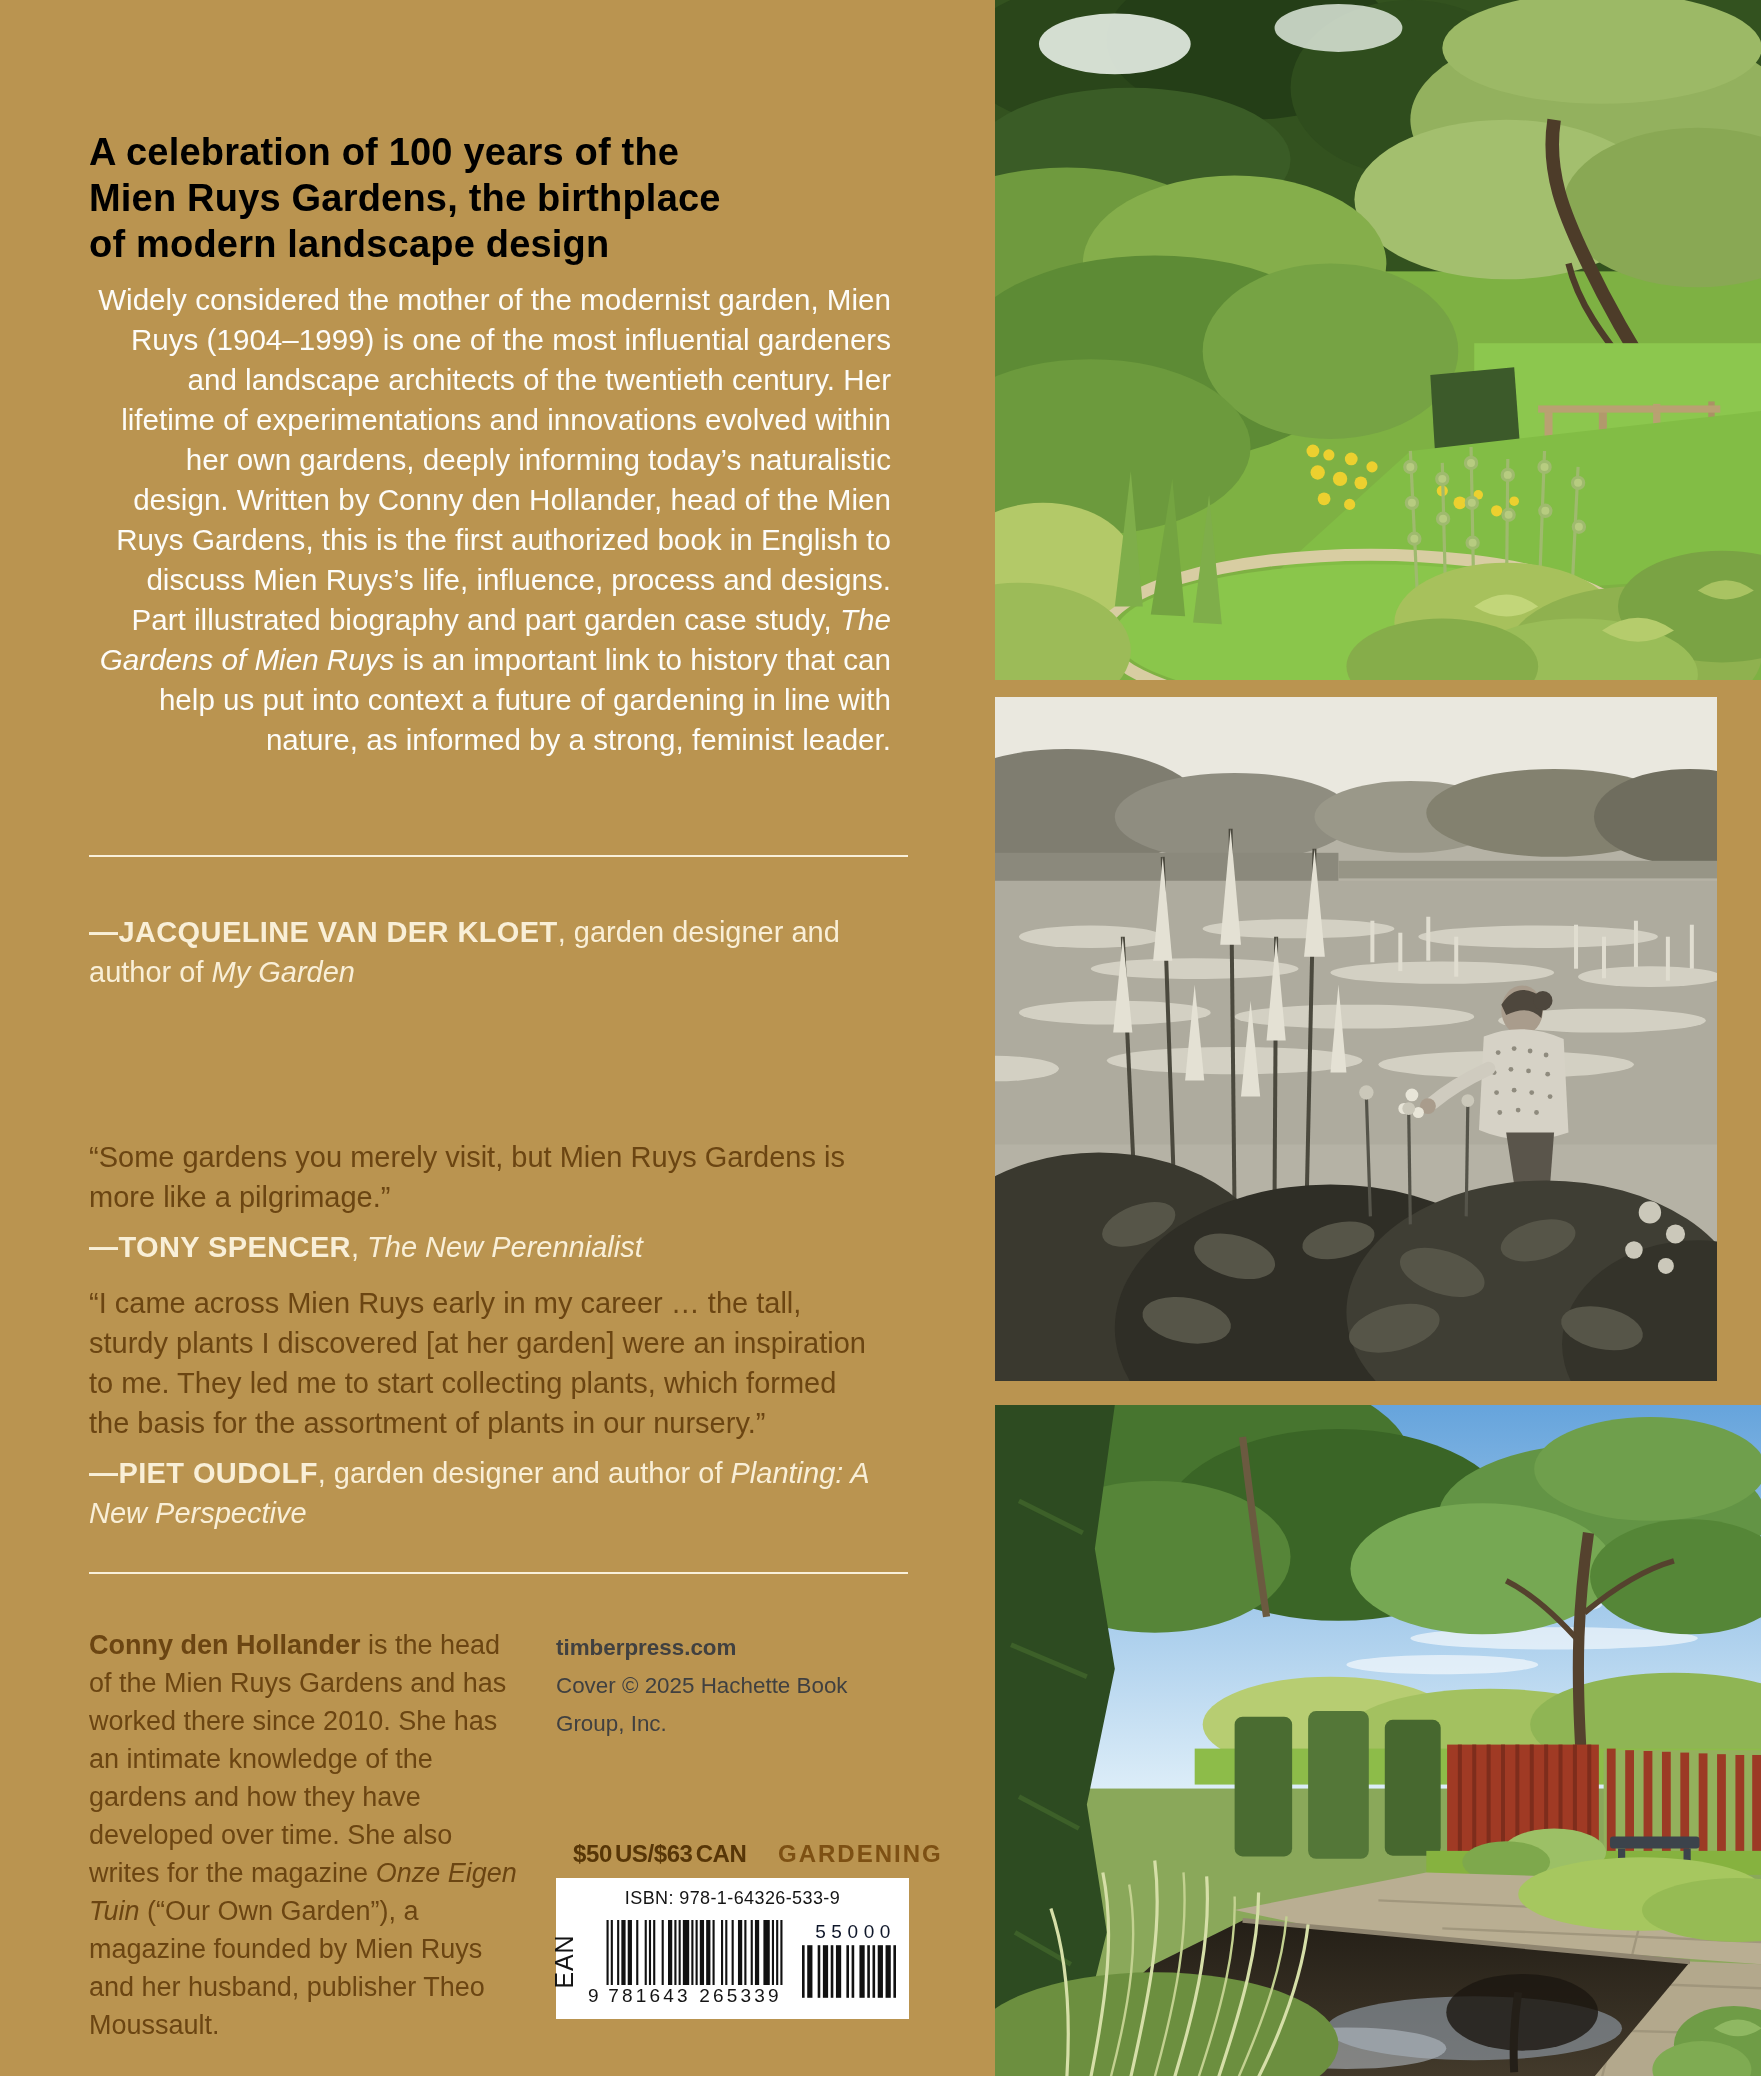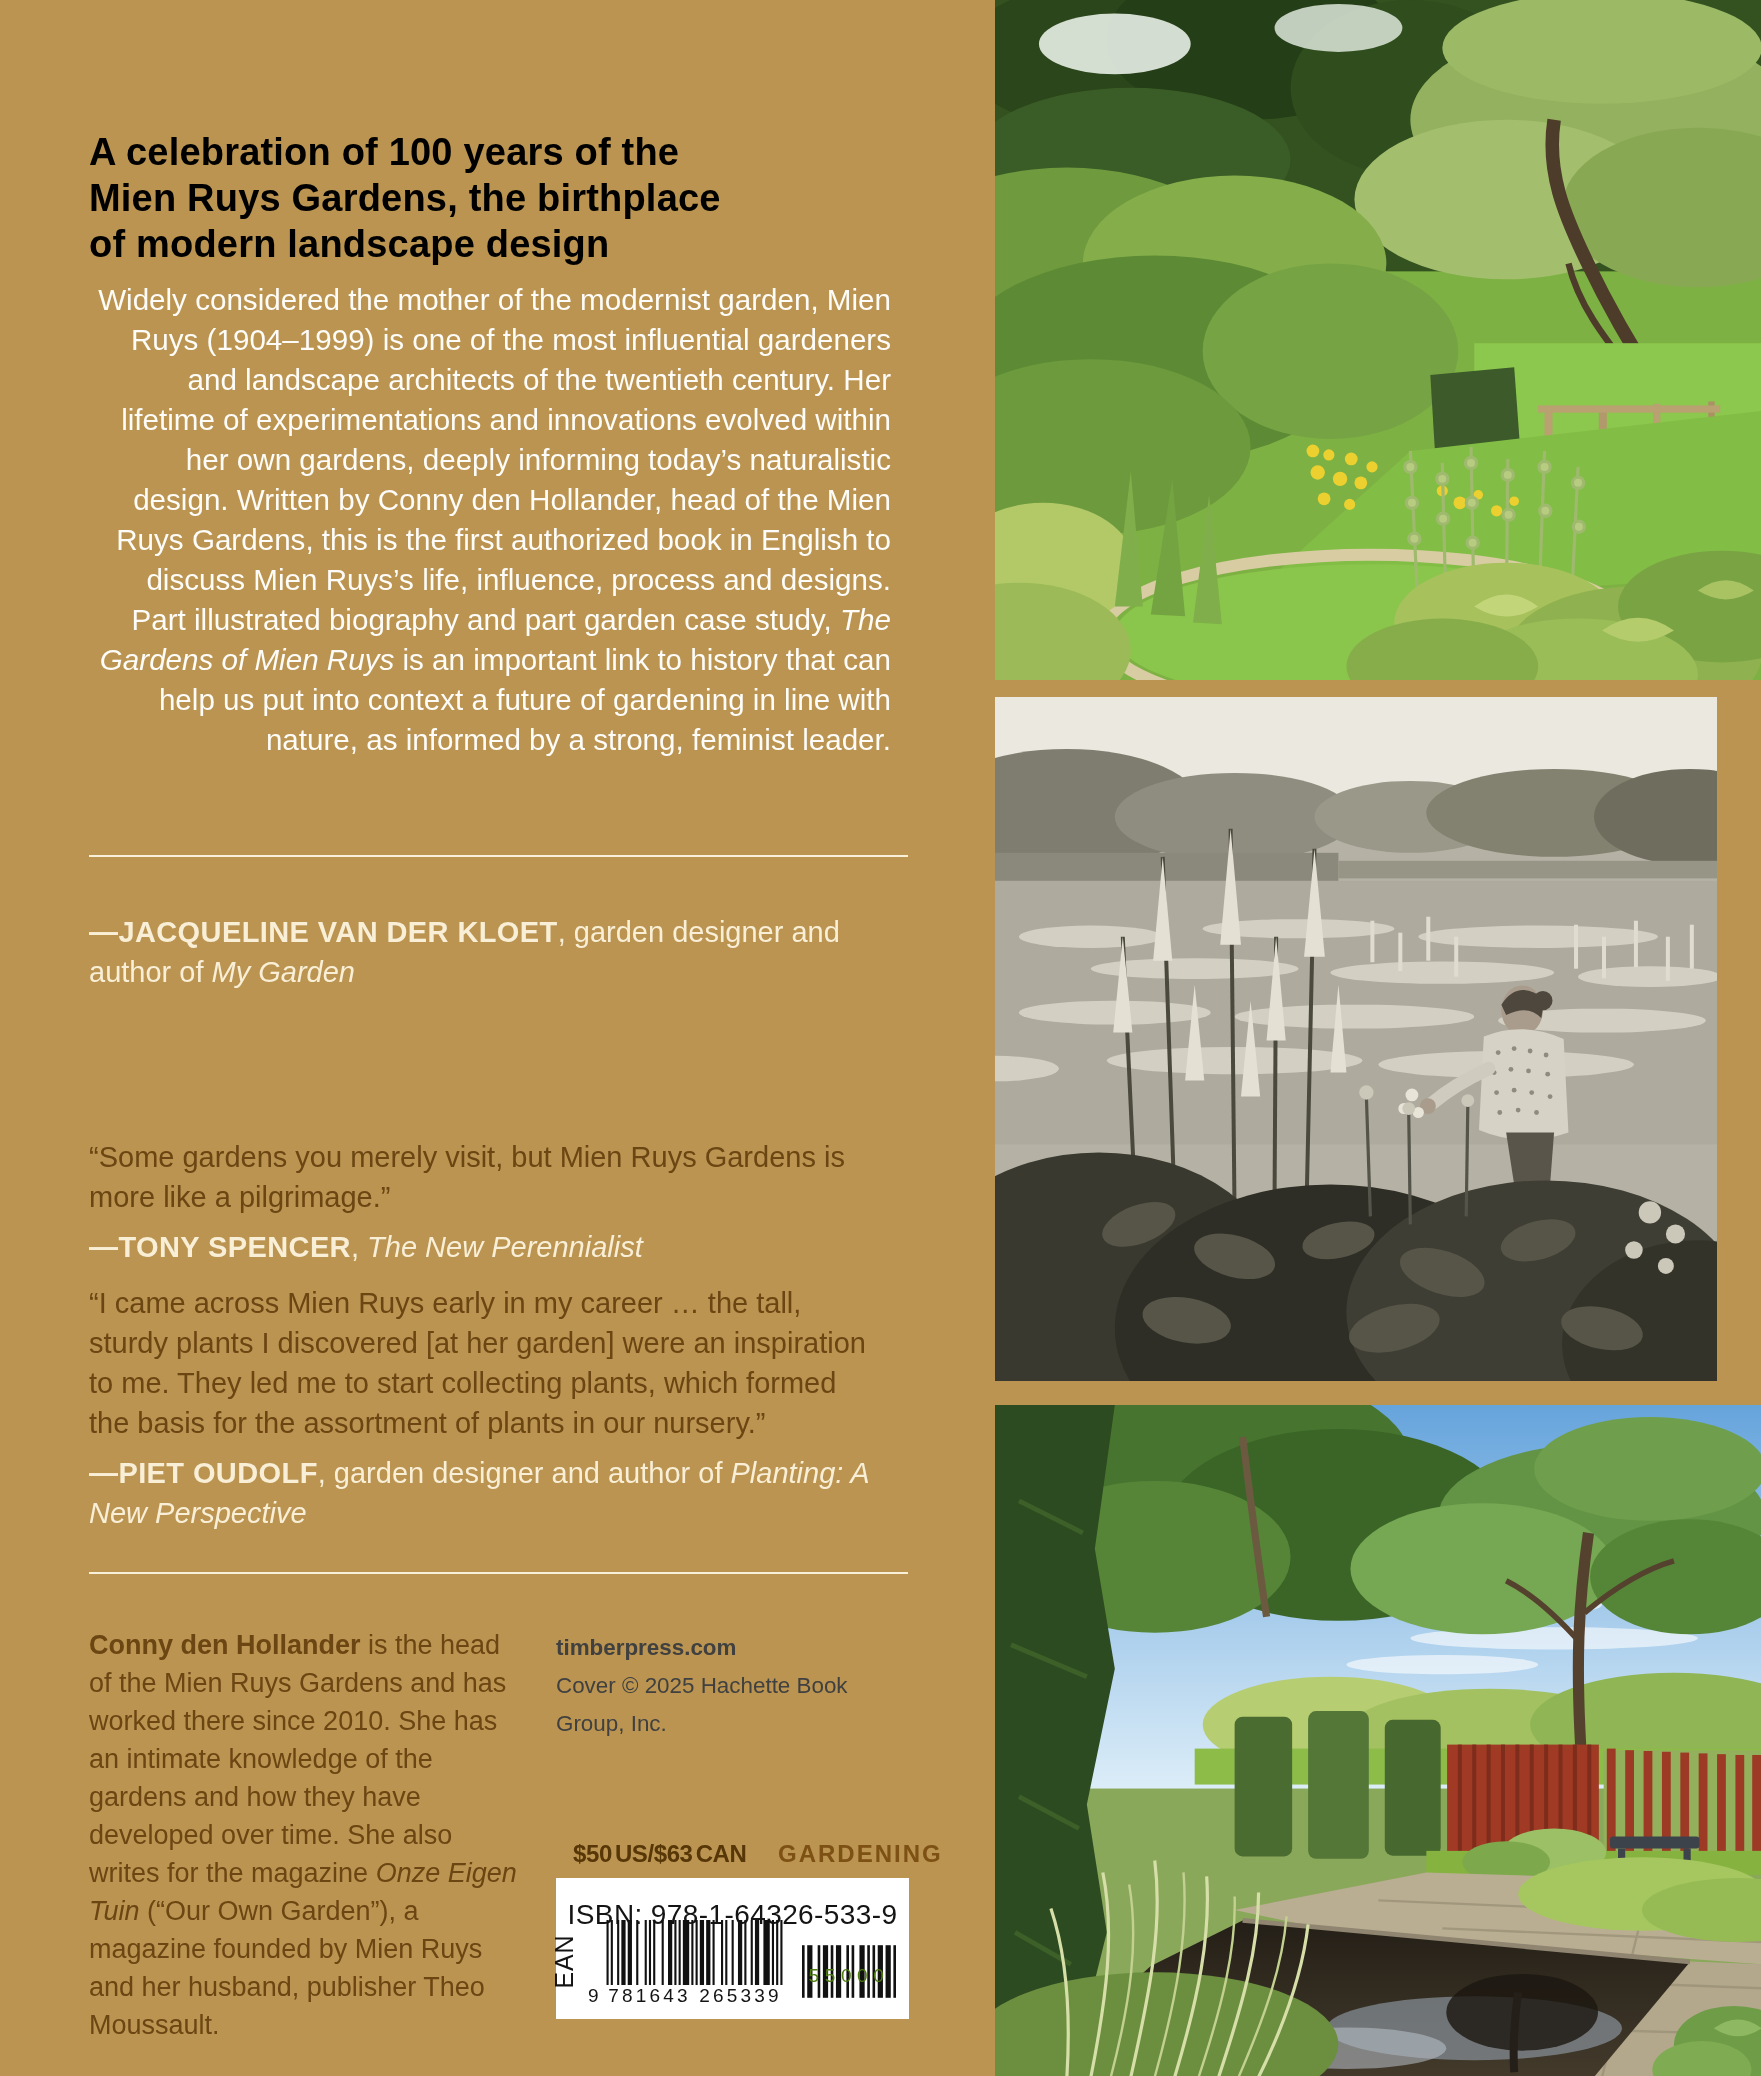--- a/index.html
+++ b/index.html
@@ -63,40 +63,40 @@
     font-size:24px;letter-spacing:2px;
   }
   
   .barcode-box{
     left:556px;top:1878px;width:353px;height:141px;
     background:#ffffff;
   }
   .isbn{
     position:absolute;left:0;top:9.6px;width:100%;
     text-align:center;color:#141414;
-    font-size:28px;letter-spacing:0.4px;margin-top:11px;
+    font-size:18px;letter-spacing:0.4px;
   }
   .ean{
     position:absolute;left:-17.6px;top:69px;
     color:#141414;font-size:25px;letter-spacing:0.8px;
     transform:rotate(-90deg);transform-origin:center;
   }
   .bars-main{position:absolute;left:50px;top:42px;}
   .bars-addon{position:absolute;left:246px;top:67px;}
   .digits-left{
     position:absolute;left:32px;top:107px;
     color:#141414;font-size:19px;
   }
   .digits-main{
     position:absolute;left:51px;top:107px;width:176px;
     text-align:center;color:#141414;font-size:19px;letter-spacing:3.2px;
   }
   .digits-addon{
     position:absolute;left:246px;top:43px;width:94px;
-    text-align:center;color:#4d7c0f;font-size:19px;letter-spacing:5.6px;margin-top:44px;
+    text-align:right;color:#0f172a;font-size:19px;letter-spacing:5.6px;
   }
   
   .photo{overflow:hidden;background:#8aa85a;}
   .photo svg{display:block;width:100%;height:100%;}
   .photo1{left:995px;top:0;width:766px;height:680px;}
   .photo2{left:995px;top:697px;width:722px;height:684px;}
   .photo3{left:995px;top:1405px;width:766px;height:672px;}
 </style>
 </head>
 <body>

